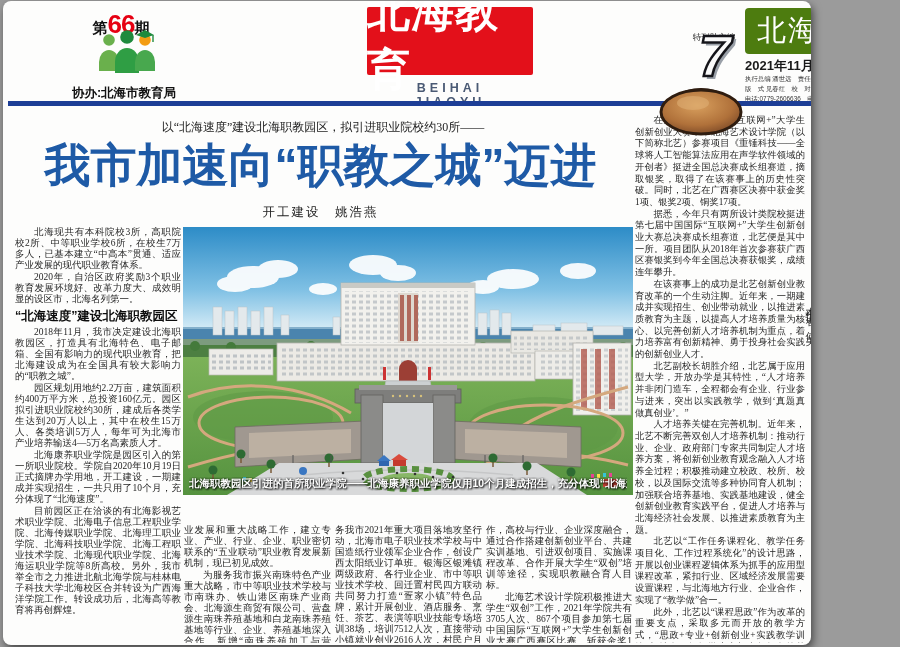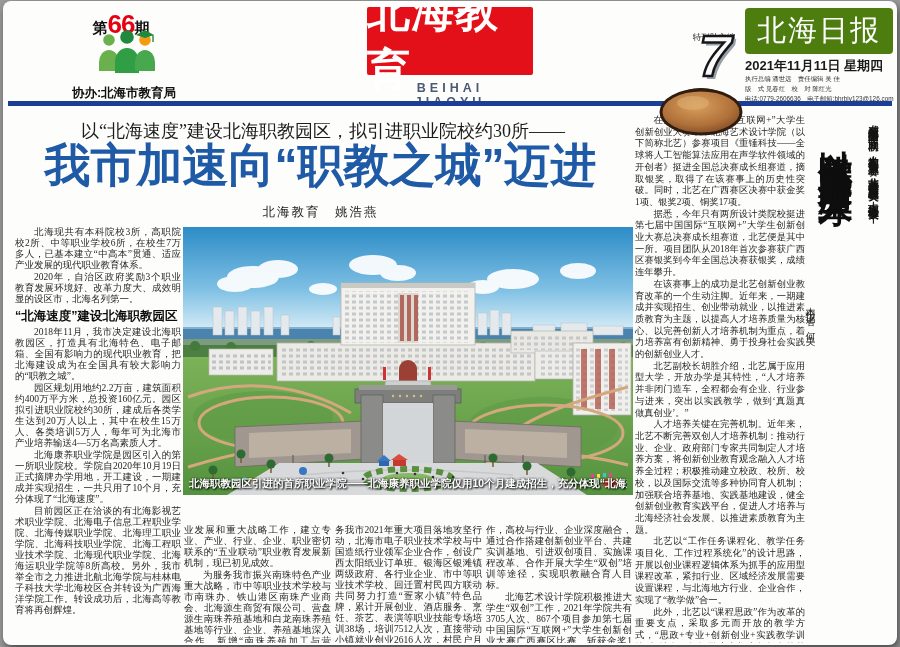--- a/index.html
+++ b/index.html
@@ -1,18 +1,18 @@
 <!DOCTYPE html>
 <html><head>
 <meta charset="utf-8">
 <style>
   html,body{margin:0;padding:0;}
   body{width:900px;height:647px;background:#9b9b9b;overflow:hidden;
        font-family:"Liberation Sans",sans-serif;position:relative;}
-  .page{position:absolute;left:3px;top:1px;width:894px;height:644px;background:#fdfdfc;
+  .page{position:absolute;left:3px;top:1px;width:808px;height:644px;background:#fdfdfc;
         border-radius:8px;box-shadow:2px 4px 9px rgba(0,0,0,.55);overflow:hidden;}
   .abs{position:absolute;}
 
   
   .issue{left:78px;top:8px;width:80px;text-align:center;font-weight:bold;font-size:15px;color:#111;}
   .issue .num{font-size:26px;color:#e60012;font-weight:900;letter-spacing:-1px;}
   .logo{left:92px;top:26px;}
   .organizer{left:36px;top:84px;width:170px;text-align:center;font-weight:bold;font-size:12.5px;color:#111;}
   .mast-box{left:364px;top:6px;width:166px;height:68px;background:#e3101a;border-radius:2px;
             color:#fff;display:flex;align-items:center;justify-content:center;
@@ -25,21 +25,21 @@
          -webkit-text-stroke:2.5px #15151a;text-shadow:3px 3px 0 #9aa0a8;}
   .pot{left:650px;top:80px;z-index:4;}
   .daily-box{left:742px;top:7px;width:148px;height:46px;background:#4d7c0f;border-radius:4px;
              color:#fff;display:flex;align-items:center;justify-content:center;
              font-family:"Liberation Serif",serif;font-weight:400;font-size:29px;letter-spacing:2px;}
   .dateline{left:742px;top:56px;width:150px;font-size:13px;font-weight:bold;color:#1a1a1a;}
   .editors{left:742px;top:73px;width:152px;font-size:6.4px;line-height:1.55;color:#333;}
   .rule{left:5px;top:100px;width:884px;height:5px;background:#1d3e96;z-index:1;}
 
   
-  .kicker{left:20px;top:118px;width:600px;text-align:center;font-size:18px;color:#1c1c1c;
+  .kicker{left:20px;top:118px;width:600px;text-align:center;font-size:12px;color:#1c1c1c;
           font-family:"Liberation Serif",serif;}
   .headline{left:5px;top:139px;width:625px;text-align:center;font-size:46px;line-height:1.12;
             font-weight:900;color:#1e5aa6;letter-spacing:0;}
   .byline{left:5px;top:203px;width:625px;text-align:center;font-size:12.5px;color:#222;
           font-family:"Liberation Serif",serif;letter-spacing:2px;}
   .newscol{font-size:9.5px;line-height:1.16;text-align:justify;color:#1f1f1f;
            font-family:"Liberation Serif",serif;overflow:hidden;}
   .newscol p{margin:0 0 1px 0;text-indent:2em;}
   .newscol p.noindent{text-indent:0;margin-top:24px;}
   .newscol h3{margin:4px 0 3px 0;text-align:left;font-size:12.5px;font-weight:bold;color:#0d0d0d;
@@ -113,21 +113,21 @@
   <div class="abs editors">
     <div>执行总编 潘世远　责任编辑 吴 佳</div>
     <div>版　式 见春红　校　对 陈红光</div>
     <div>电话:0779-2606636　电子邮箱:bhrbjy123@126.com</div>
   </div>
 
   <div class="abs rule"></div>
 
   <div class="abs kicker">以“北海速度”建设北海职教园区，拟引进职业院校约30所——</div>
   <div class="abs headline">我市加速向“职教之城”迈进</div>
-  <div class="abs byline">北海教育　姚浩燕</div>
+  <div class="abs byline">开工建设　姚浩燕</div>
 
   <div class="abs newscol col-left">
       <p>北海现共有本科院校3所，高职院校2所、中等职业学校6所，在校生7万多人，已基本建立“中高本”贯通、适应产业发展的现代职业教育体系。</p>
       <p>2020年，自治区政府奖励3个职业教育发展环境好、改革力度大、成效明显的设区市，北海名列第一。</p>
       <h3>“北海速度”建设北海职教园区</h3>
       <p>2018年11月，我市决定建设北海职教园区，打造具有北海特色、电子邮箱、全国有影响力的现代职业教育，把北海建设成为在全国具有较大影响力的“职教之城”。</p>
       <p>园区规划用地约2.2万亩，建筑面积约400万平方米，总投资160亿元。园区拟引进职业院校约30所，建成后各类学生达到20万人以上，其中在校生15万人、各类培训5万人，每年可为北海市产业培养输送4—5万名高素质人才。</p>
       <p>北海康养职业学院是园区引入的第一所职业院校。学院自2020年10月19日正式摘牌办学用地，开工建设，一期建成并实现招生，一共只用了10个月，充分体现了“北海速度”。</p>
       <p>目前园区正在洽谈的有北海影视艺术职业学院、北海电子信息工程职业学院、北海传媒职业学院、北海理工职业学院、北海科技职业学院、北海工程职业技术学院、北海现代职业学院、北海海运职业学院等8所高校。另外，我市举全市之力推进北航北海学院与桂林电子科技大学北海校区合并转设为广西海洋学院工作。转设成功后，北海高等教育将再创辉煌。</p>
     </div>

